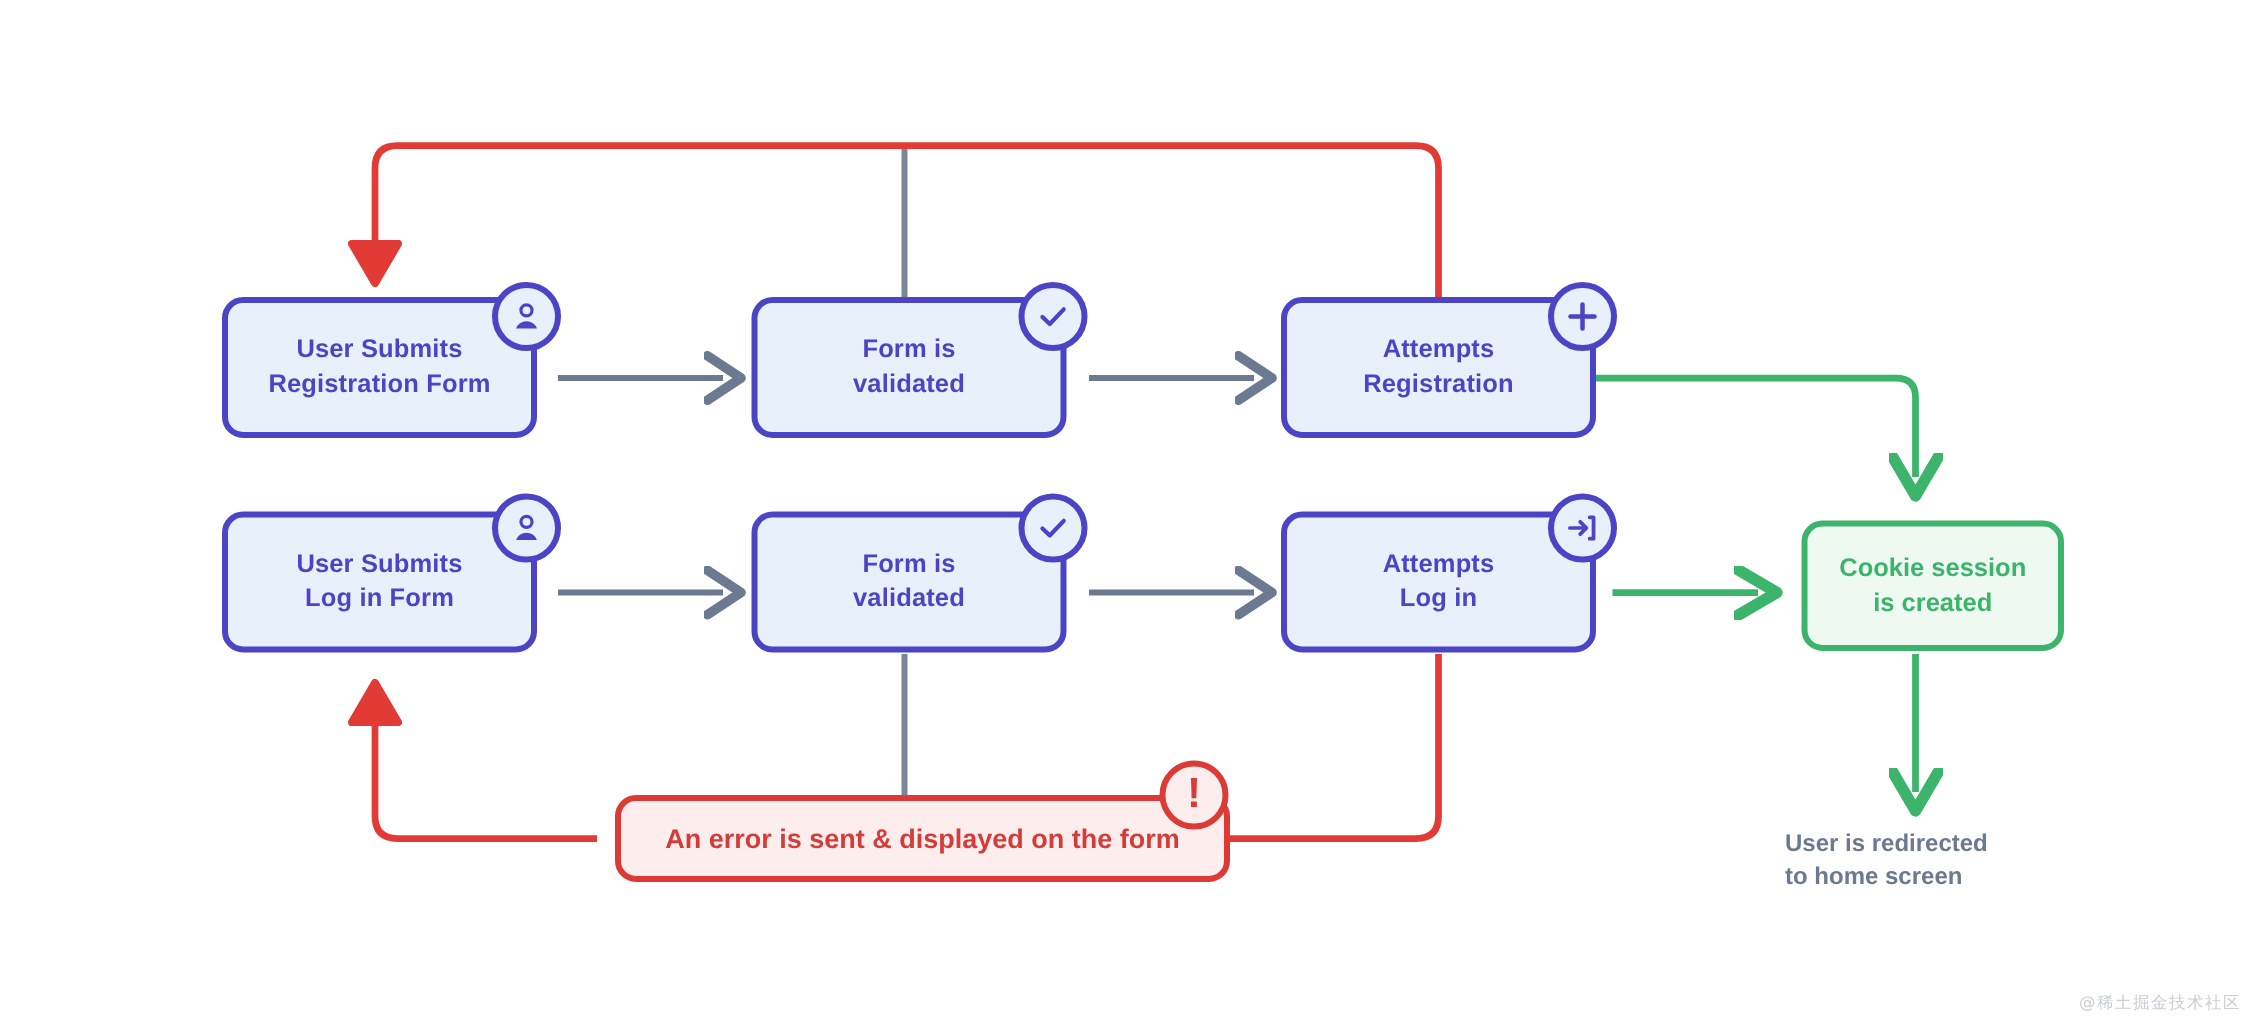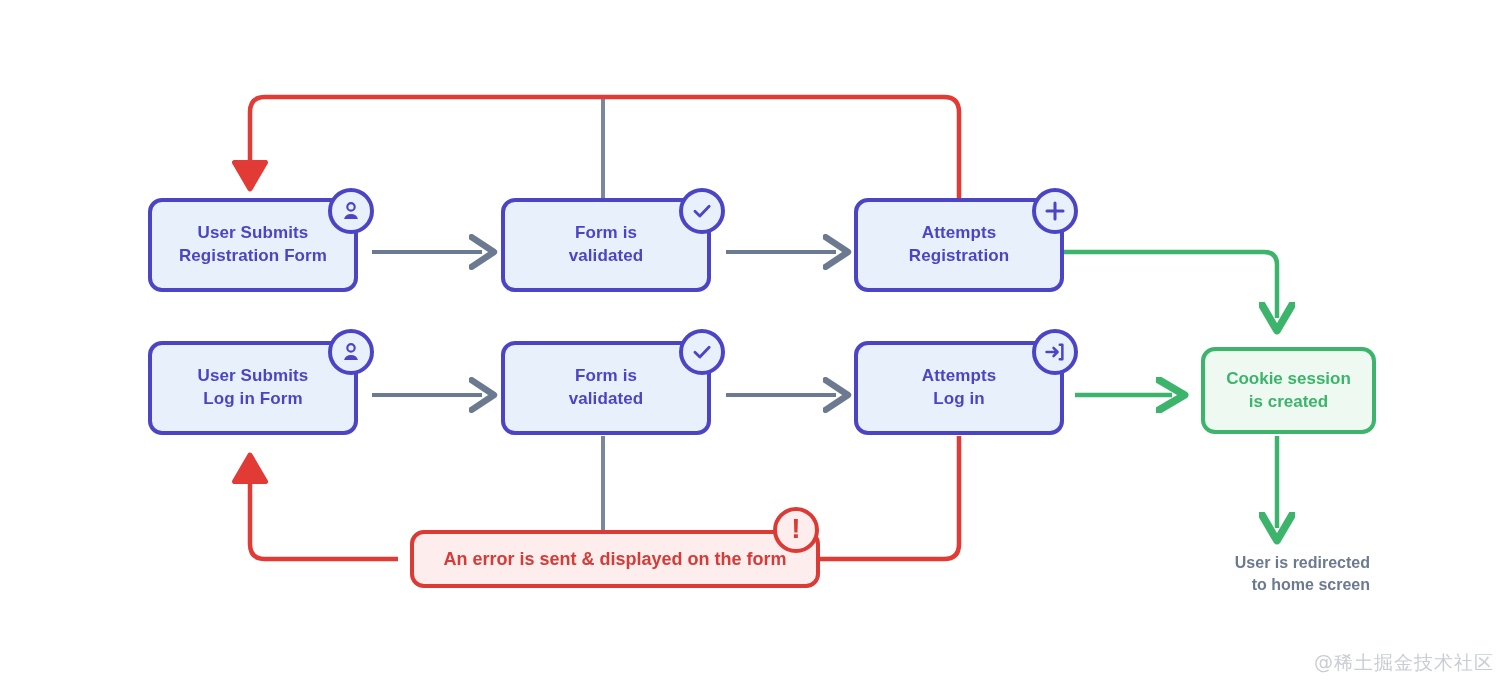--- a/index.html
+++ b/index.html
@@ -85,32 +85,32 @@
     justify-content: center;
     box-sizing: border-box;
     color: #dc3a35;
     font-size: 28px;
     font-weight: bold;
     line-height: 1;
     padding-bottom: 2px;
   }
   .caption {
     position: absolute;
-    text-align: right;
+    text-align: left;
     font-size: 16px;
     font-weight: bold;
     color: #6b7a90;
     line-height: 1.35;
   }
   .watermark {
     position: absolute;
     right: 18px;
     bottom: 12px;
     color: #c9cdd4;
-    font-size: 19px;
+    font-size: 11px;
     letter-spacing: 1px;
     font-family: "DejaVu Sans", sans-serif;
   }
   .nlabel { pointer-events: none; white-space: pre-line; }
 </style>
 </head>
 <body>
 
 <div id="canvas">
 

